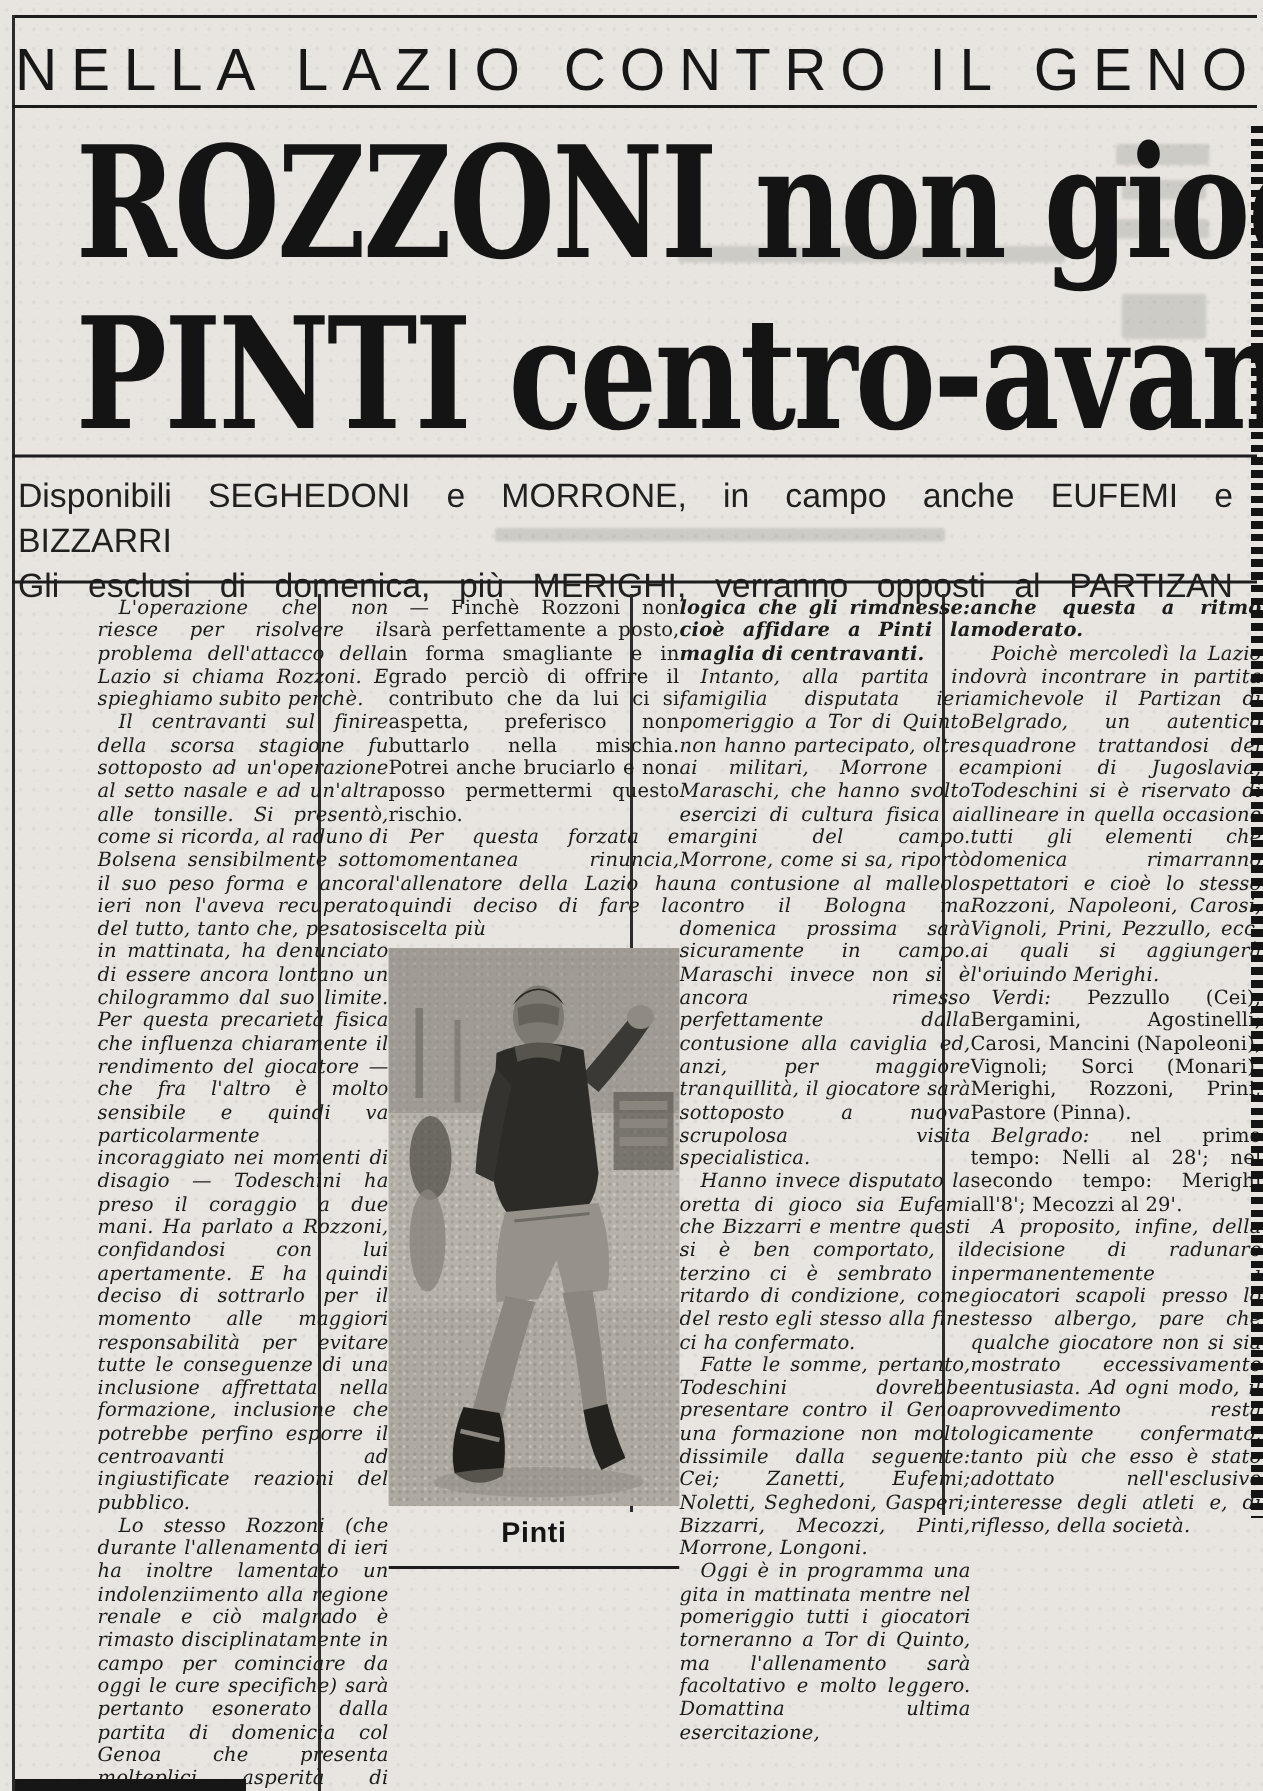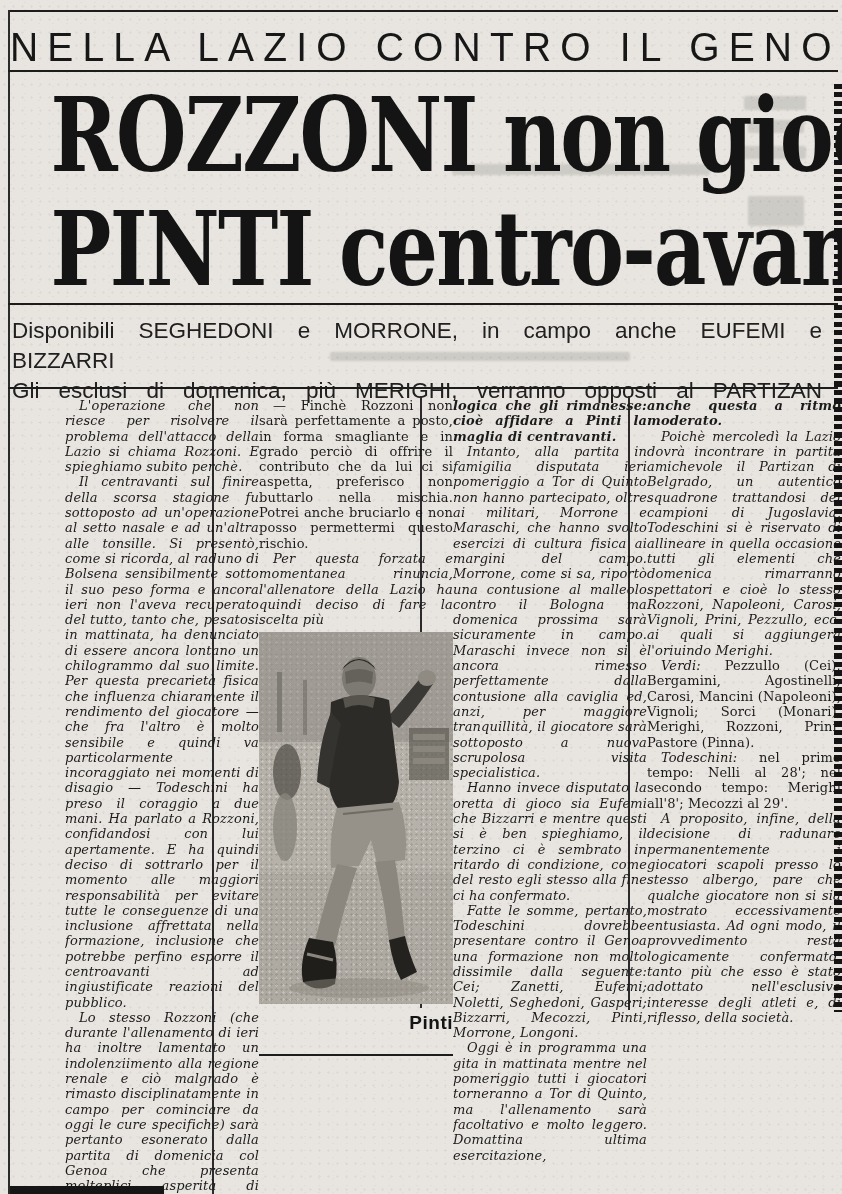--- a/index.html
+++ b/index.html
@@ -75,22 +75,22 @@
     background:#b3afa7;
     background-image:
       radial-gradient(rgba(30,30,30,0.12) 1px, transparent 1.2px),
       radial-gradient(rgba(255,255,255,0.25) 1px, transparent 1.2px),
       linear-gradient(180deg,#a5a199 0 110px,#b6b2aa 110px 240px,#aeaaa2 240px);
     background-size:5px 5px, 7px 7px, 100% 100%;
     overflow:hidden;
   }
   .caption{
     font-family:"Liberation Sans", sans-serif;font-weight:bold;
-    font-size:19px;text-align:right;color:#141414;
-    padding:8px 0 20px 0;letter-spacing:0.5px;
+    font-size:19px;text-align:center;color:#141414;
+    padding:8px 0 10px 0;letter-spacing:0.5px;
   }
   .photo-rule{width:194px;height:2px;background:#1c1c1c;}
 
   
   .perf-strip{
     position:absolute;right:0;top:84px;width:8px;height:928px;
     background:repeating-linear-gradient(180deg,#141414 0 5px, rgba(0,0,0,0) 5px 8.5px);
   }
 
   
@@ -185,29 +185,29 @@
           </svg>
         </div>
         <div class="caption">Pinti</div>
         <div class="photo-rule"></div>
       </div>
     </div>
 
     <div class="col">
         <p class="para italic noindent">logica che gli rimanesse: cioè affidare a Pinti la maglia di centravanti.</p>
         <p class="para italic">Intanto, alla partita in famigilia disputata ieri pomeriggio a Tor di Quinto non hanno partecipato, oltre ai militari, Morrone e Maraschi, che hanno svolto esercizi di cultura fisica ai margini del campo. Morrone, come si sa, riportò una contusione al malleolo contro il Bologna ma domenica prossima sarà sicuramente in campo. Maraschi invece non si è ancora rimesso perfettamente dalla contusione alla caviglia ed, anzi, per maggiore tranquillità, il giocatore sarà sottoposto a nuova scrupolosa visita specialistica.</p>
-        <p class="para italic">Hanno invece disputato la oretta di gioco sia Eufemi che Bizzarri e mentre questi si è ben spieghiamo, il terzino ci è sembrato in ritardo di condizione, come del resto egli stesso alla fine ci ha confermato.</p>
+        <p class="para italic">Hanno invece disputato la oretta di gioco sia Eufemi che Bizzarri e mentre questi si è ben comportato, il terzino ci è sembrato in ritardo di condizione, come del resto egli stesso alla fine ci ha confermato.</p>
         <p class="para italic">Fatte le somme, pertanto, Todeschini dovrebbe presentare contro il Genoa una formazione non molto dissimile dalla seguente: Cei; Zanetti, Eufemi; Noletti, Seghedoni, Gasperi; Bizzarri, Mecozzi, Pinti, Morrone, Longoni.</p>
         <p class="para italic">Oggi è in programma una gita in mattinata mentre nel pomeriggio tutti i giocatori torneranno a Tor di Quinto, ma l'allenamento sarà facoltativo e molto leggero. Domattina ultima esercitazione,</p>
       </div>
     <div class="col">
         <p class="para italic noindent">anche questa a ritmo moderato.</p>
         <p class="para italic">Poichè mercoledì la Lazio dovrà incontrare in partita amichevole il Partizan di Belgrado, un autentico squadrone trattandosi dei campioni di Jugoslavia, Todeschini si è riservato di allineare in quella occasione tutti gli elementi che domenica rimarranno spettatori e cioè lo stesso Rozzoni, Napoleoni, Carosi, Vignoli, Prini, Pezzullo, ecc. ai quali si aggiungerà l'oriuindo Merighi.</p>
         <p class="para roman"><em class="lead">Verdi: </em>Pezzullo (Cei); Bergamini, Agostinelli; Carosi, Mancini (Napoleoni), Vignoli; Sorci (Monari), Merighi, Rozzoni, Prini, Pastore (Pinna).</p>
-        <p class="para roman"><em class="lead">Todeschini: </em>nel primo tempo: Nelli al 28'; nel secondo tempo: Merighi all'8'; Mecozzi al 29'.</p>
+        <p class="para roman"><em class="lead">Belgrado: </em>nel primo tempo: Nelli al 28'; nel secondo tempo: Merighi all'8'; Mecozzi al 29'.</p>
         <p class="para italic">A proposito, infine, della decisione di radunare permanentemente i giocatori scapoli presso lo stesso albergo, pare che qualche giocatore non si sia mostrato eccessivamente entusiasta. Ad ogni modo, il provvedimento resta logicamente confermato, tanto più che esso è stato adottato nell'esclusivo interesse degli atleti e, di riflesso, della società.</p>
       </div>
   </div>
 
   <div class="perf-strip"></div>
 
   <div class="bottom-bar"></div>
 
 </div>
 

